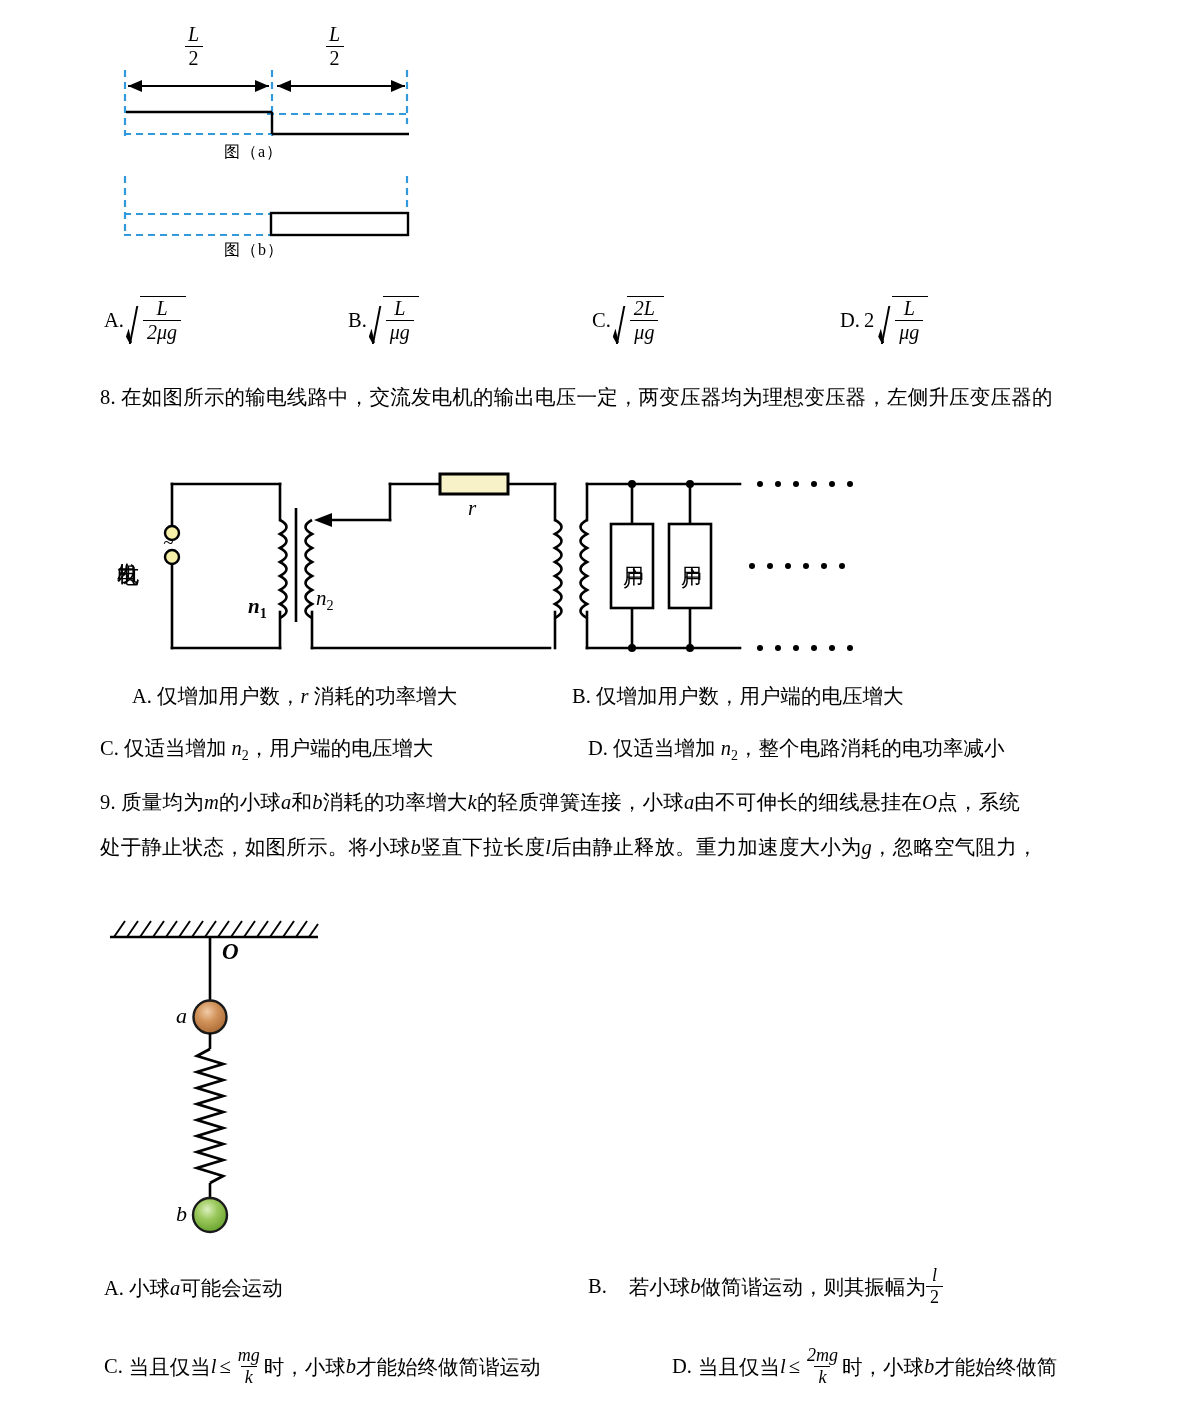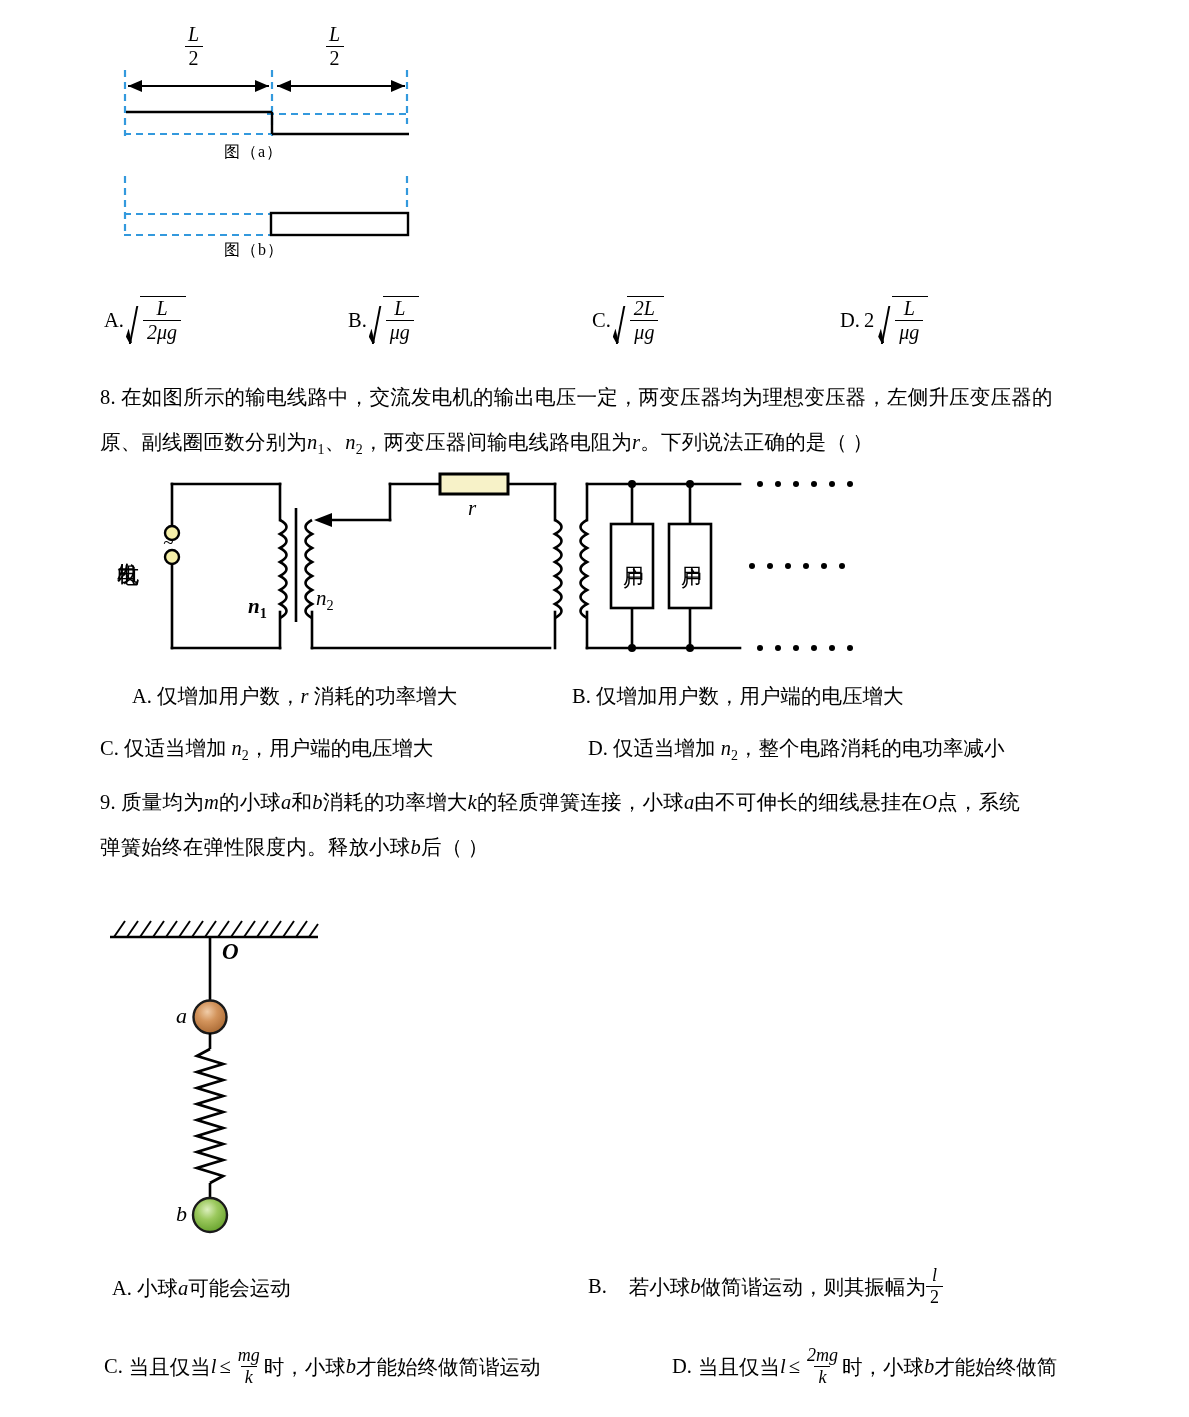--- a/index.html
+++ b/index.html
@@ -211,23 +211,20 @@
         </span>
       </span>
     </div>
   </div>
 
   <div class="qtext" style="position:absolute; left:100px; top:375px; width:1000px;">
     <div>
       <span>8.</span>
       <span>在如图所示的输电线路中，交流发电机的输出电压一定，两变压器均为理想变压器，左侧升压变压器的</span>
     </div>
-    <div>
-      <span>原、副线圈匝数分别为</span><span class="ital">n</span><sub>1</sub><span>、</span><span class="ital">n</span><sub>2</sub><span>，两变压器间输电线路电阻为</span><span class="ital">r</span><span>。下列说法正确的是（      ）</span>
-    </div>
   </div>
 
   <div id="circuit">
     <svg width="800" height="200" viewBox="0 0 800 200">
       <g stroke="#000" stroke-width="2.6" fill="none" stroke-linecap="square">
 
         <line x1="72" y1="22" x2="72" y2="62"></line>
         <line x1="72" y1="22" x2="180" y2="22"></line>
         <line x1="72" y1="100" x2="72" y2="186"></line>
         <line x1="72" y1="186" x2="180" y2="186"></line>
@@ -355,21 +352,21 @@
       <span>仅适当增加 </span><span class="ital">n</span><sub>2</sub><span>，整个电路消耗的电功率减小</span>
     </div>
   </div>
 
   <div class="qtext" style="position:absolute; left:100px; top:780px; width:1010px;">
     <div>
       <span>9.</span>
       <span>质量均为</span><span class="ital">m</span><span>的小球</span><span class="ital">a</span><span>和</span><span class="ital">b</span><span>消耗的功率增大</span><span class="ital">k</span><span>的轻质弹簧连接，小球</span><span class="ital">a</span><span>由不可伸长的细线悬挂在</span><span class="ital">O</span><span>点，系统</span>
     </div>
     <div>
-      <span>弹簧始终在弹性限度内。释放小球</span><span class="ital">b</span><span>后（      ）</span>
+      <span>处于静止状态，如图所示。将小球</span><span class="ital">b</span><span>竖直下拉长度</span><span class="ital">l</span><span>后由静止释放。重力加速度大小为</span><span class="ital">g</span><span>，忽略空气阻力，</span>
     </div>
   </div>
 
   <div id="springfig">
     <svg width="250" height="340" viewBox="0 0 250 340">
       <defs>
         <radialGradient id="ballA" cx="42%" cy="34%" r="62%">
           <stop offset="0%" stop-color="#F0CCA8"></stop>
           <stop offset="48%" stop-color="#D3945C"></stop>
           <stop offset="100%" stop-color="#B0703A"></stop>
@@ -414,21 +411,21 @@
       <circle cx="110" cy="300" r="17" fill="url(#ballB)" stroke="#1A1A1A" stroke-width="2.4"></circle>
     </svg>
 
     
     <div style="position:absolute; left:122px; top:24px; font-size:23px; font-style:italic; font-weight:bold;">O</div>
     <div style="position:absolute; left:76px; top:88px; font-size:22px; font-style:italic;">a</div>
     <div style="position:absolute; left:76px; top:286px; font-size:22px; font-style:italic;">b</div>
   </div>
 
   <div class="optrow" style="top:1268px;">
-    <div class="opt" style="left:112px; top:6px;">
+    <div class="opt" style="left:104px; top:6px;">
       <span>A.</span>
       <span>小球</span><span class="ital">a</span><span>可能会运动</span>
     </div>
 
     <div class="opt" style="left:588px; top:-2px;">
       <span class="mrow">
         <span>B.</span>
         <span style="margin-left:22px;">若小球</span>
           <span class="ital">b</span>
           <span>做简谐运动，则其振幅为</span>

